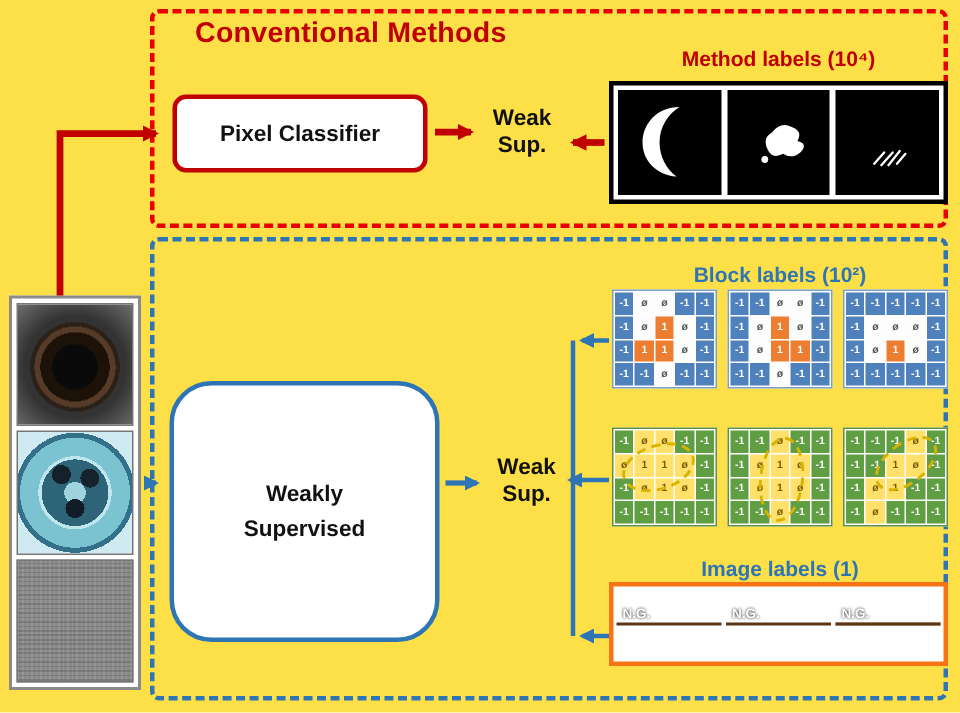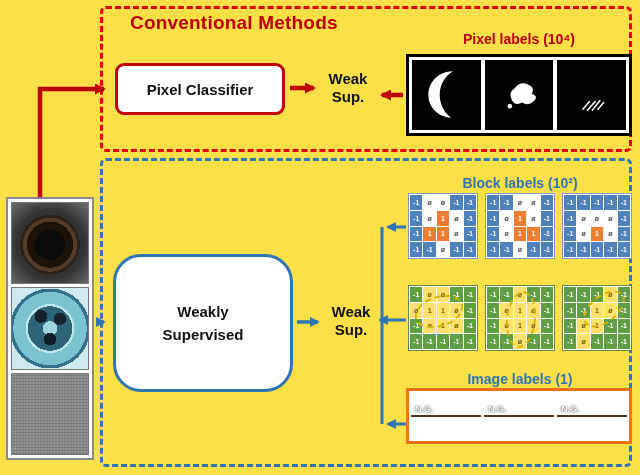--- a/index.html
+++ b/index.html
@@ -30,21 +30,21 @@
       radial-gradient(circle at 50% 50%, #9fd4de 0 13%, #2e6478 13% 40%, #bfe6ec 40% 44%, #7cc3d2 44% 66%, #35708a 66% 72%, #cfeaf0 72% 100%);}
   .s3{background-color:#8a8a8a;background-image:
       repeating-linear-gradient(0deg, rgba(0,0,0,.14) 0 1px, rgba(0,0,0,0) 1px 3px),
       repeating-linear-gradient(90deg, rgba(255,255,255,.10) 0 1px, rgba(0,0,0,0) 1px 3px);}
 
   
   .clf{position:absolute;box-sizing:border-box;display:flex;flex-direction:column;
        align-items:center;justify-content:center;text-align:center;font-weight:bold;
        font-size:15px;color:#111;background:#fff;}
   .red-clf{left:115px;top:63px;width:170px;height:52px;border:3px solid #c00000;border-radius:9px;}
-  .blue-clf{left:113px;top:254px;width:180px;height:138px;border:3px solid #2e75b6;border-radius:28px;line-height:1.55;}
+  .blue-clf{left:113px;top:254px;width:180px;height:174px;border:3px solid #2e75b6;border-radius:28px;line-height:1.55;}
 
   
   .sup{position:absolute;text-align:center;font-weight:bold;font-size:15px;color:#111;line-height:18px;}
   .full-sup{left:325px;top:70px;width:46px;}
   .weak-sup{left:327px;top:303px;width:48px;}
 
   
   .sec-title{position:absolute;text-align:center;font-weight:bold;font-size:14px;color:#2e75b6;}
   .pl-title{left:406px;top:31px;width:226px;color:#c00000;}
   .bl-title{left:408px;top:175px;width:224px;}
@@ -117,21 +117,21 @@
 
   <div class="sup full-sup">
     <div>Weak</div>
     <div>Sup.</div>
   </div>
   <div class="sup weak-sup">
     <div>Weak</div>
     <div>Sup.</div>
   </div>
 
-  <div class="sec-title pl-title">Pixel labels (10⁴)</div>
+  <div class="sec-title pl-title">Method labels (10⁴)</div>
   <div class="pixel-box">
     <div class="ptile">
       <svg viewBox="0 0 70 74">
         <path d="M42 12 C26 12 16 24 16 37 C16 50 26 60 40 61 C33 56 28 47 28 37 C28 26 34 17 42 12 Z" fill="#fff"></path>
       </svg>
     </div>
     <div class="ptile">
       <svg viewBox="0 0 70 74">
         <path d="M30 30 q6 -8 14 -4 q8 3 4 10 q8 2 2 8 q-6 5 -12 1 q-8 4 -11 -3 q-4 -8 3 -12 Z" fill="#fff"></path>
         <circle cx="25" cy="49" r="2.4" fill="#fff"></circle>

